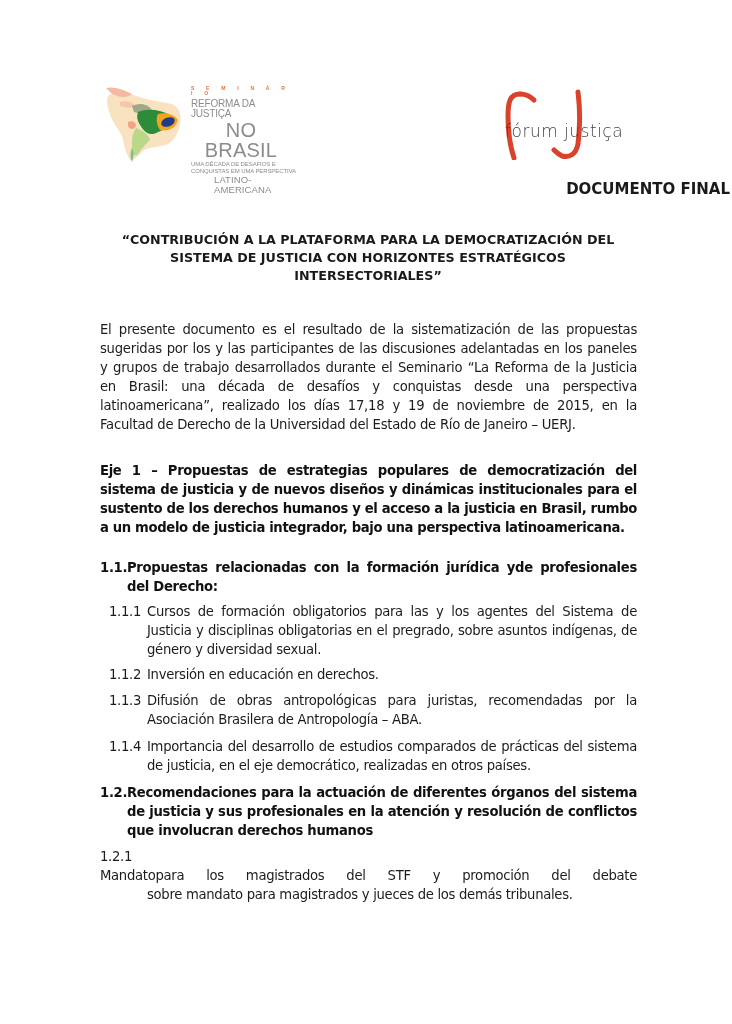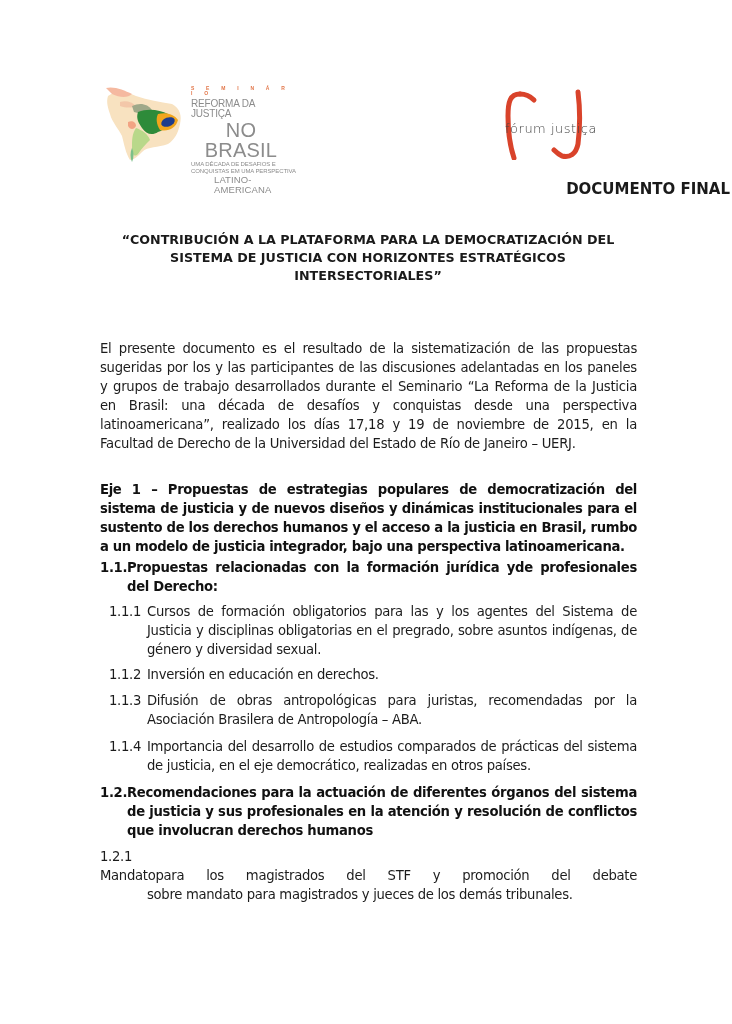--- a/index.html
+++ b/index.html
@@ -75,21 +75,21 @@
     }
     .logo-forum {
       position: absolute;
       left: 500px; top: 88px;
       width: 140px; height: 72px;
     }
     .forum-text {
       position: absolute;
       left: 5px; top: 33px;
       font-family: "DejaVu Sans", sans-serif;
-      font-size: 13px;
+      font-size: 17px;
       color: #444;
       letter-spacing: 0.5px;
       white-space: nowrap;
       font-weight: 300;
     }
     .forum-brackets {
       position: absolute;
       left: 0; top: 0;
       width: 140px; height: 72px;
     }
@@ -118,21 +118,20 @@
 
     
     .body-text {
       position: absolute;
       left: 100px; width: 537px;
       font-family: "DejaVu Sans", sans-serif;
       font-size: 13.2px;
       line-height: 19px;
       text-align: justify;
       color: #1c1c1c;
-      margin-top: 19px;
     }
     .intro {
       top: 320px;
       letter-spacing: -0.25px;
     }
     .eje {
       top: 461px;
       font-weight: bold;
       letter-spacing: -0.35px;
       color: #111;

